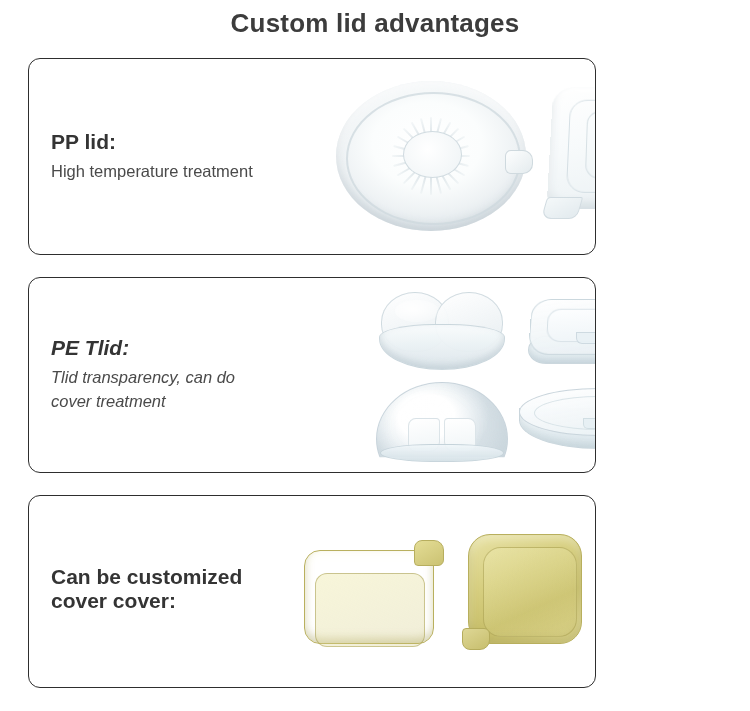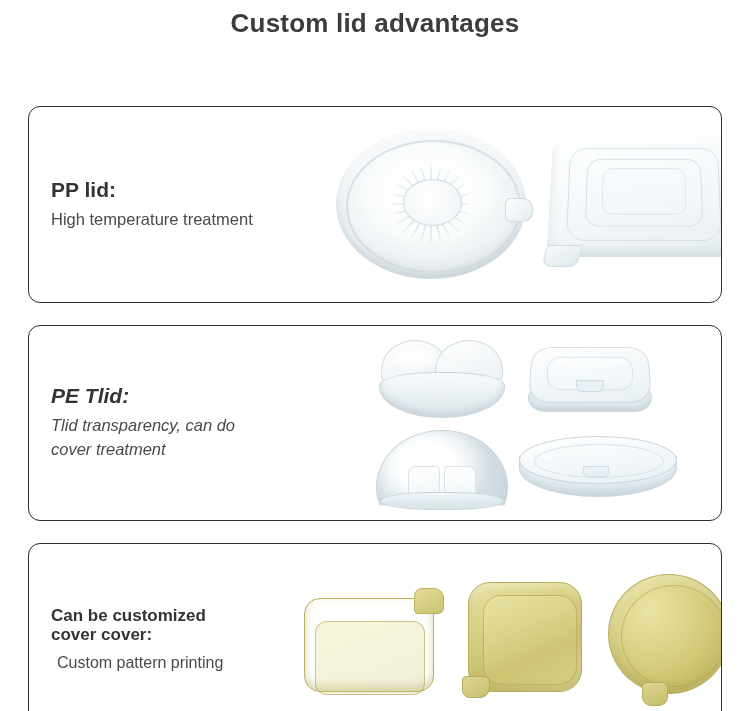--- a/index.html
+++ b/index.html
@@ -28,27 +28,26 @@
     width: 750px;
     text-align: center;
     font-size: 26px;
     font-weight: bold;
     color: #3c3c3c;
     letter-spacing: 0.2px;
   }
   .panel {
     position: absolute;
     left: 28px;
-    width: 694px;
+    width: 568px;
     border: 1.3px solid #2e2e2e;
     border-radius: 12px;
     background: #ffffff;
     box-sizing: border-box;
     overflow: hidden;
-    margin-top: 48px;
   }
   #panel-1 { top: 58px;  height: 197px; }
   #panel-2 { top: 277px; height: 196px; font-style: italic; }
   #panel-3 { top: 495px; height: 193px; }
 
   .panel-text {
     position: absolute;
     left: 22px;
     top: 50%;
     transform: translateY(-50%);
@@ -59,21 +58,21 @@
     font-weight: bold;
     color: #343434;
     line-height: 1.16;
     margin-bottom: 6px;
   }
   .panel-sub {
     font-size: 16.5px;
     color: #4a4a4a;
     line-height: 1.45;
   }
-  #panel-3 .panel-head { font-size: 17px; }
+  #panel-3 .panel-head { font-size: 21px; }
   #panel-3 .panel-sub { font-size: 16px; padding-left: 6px; }
 
   .gallery {
     position: absolute;
     right: 0;
     top: 0;
     bottom: 0;
     left: 285px;
   }
   .obj { position: absolute; }
@@ -431,21 +430,20 @@
 
     </div>
   </section>
 
   <section class="panel" id="panel-3">
     <div class="panel-text">
       <div class="panel-head">
         <div>Can be customized</div>
         <div>cover cover:</div>
       </div>
-      <div class="panel-sub">Custom pattern printing</div>
     </div>
 
     <div class="gallery">
 
       <div class="obj gold-rect">
         <div class="body">
           <div class="lip"></div>
         </div>
         <div class="tab"></div>
       </div>

